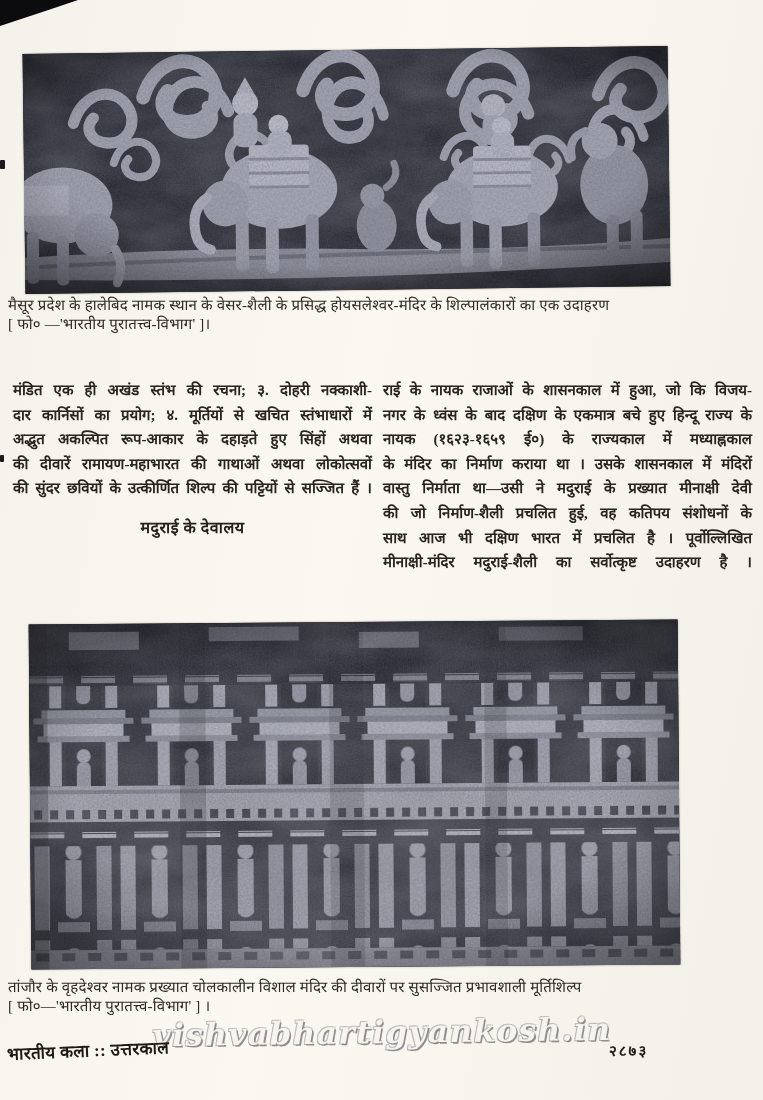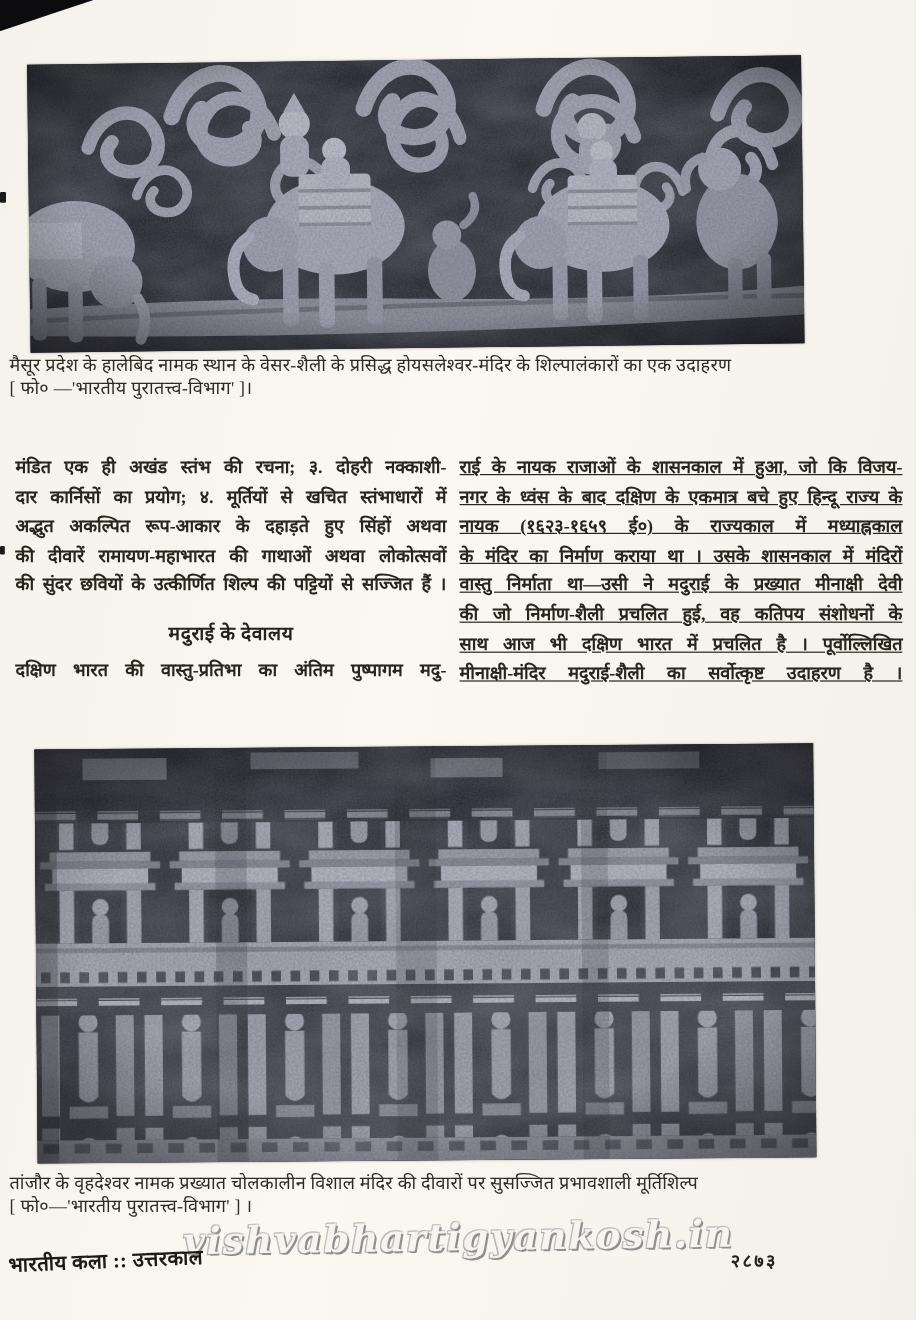--- a/index.html
+++ b/index.html
@@ -17,21 +17,21 @@
   .photo{position:absolute;margin:0;padding:0;background:#15161d;box-shadow:0 0 2px rgba(60,55,40,.5);}
   .photo svg{display:block;width:100%;height:100%;}
   .photo1{left:24px;top:50px;width:645px;height:240px;transform:rotate(-0.7deg);}
   .photo2{left:30px;top:622px;width:649px;height:345px;transform:rotate(-0.45deg);}
   .caption{position:absolute;left:8px;right:8px;
     font-size:15px;line-height:18.5px;font-weight:400;color:#2e2a22;letter-spacing:.2px;}
   .cap1{top:296px;}
   .cap2{top:978px;}
   .col{position:absolute;top:358px;margin-top:20px;}
   .col-left{left:13px;width:359px;}
-  .col-right{left:383px;width:369px;text-decoration:underline;}
+  .col-right{left:383px;width:369px;}
   .bline{
     font-size:15px;line-height:24.6px;font-weight:600;color:#29251d;
     text-align:justify;text-align-last:justify;white-space:nowrap0;
   }
   .heading{
     margin:15px 0 9px 0;font-size:16px;font-weight:700;text-align:right;
     text-align-last:center;letter-spacing:.5px;color:#26221a;
   }
   .watermark{
     position:absolute;left:50%;top:1014px;transform:translateX(-50%) rotate(-0.8deg);
@@ -156,21 +156,20 @@
     <div>[ फो० —'भारतीय पुरातत्त्व-विभाग' ]।</div>
   </div>
 
   <div class="col col-left">
     <div class="bline">मंडित एक ही अखंड स्तंभ की रचना; ३. दोहरी नक्काशी-</div>
     <div class="bline">दार कार्निसों का प्रयोग; ४. मूर्तियों से खचित स्तंभाधारों में</div>
     <div class="bline">अद्भुत अकल्पित रूप-आकार के दहाड़ते हुए सिंहों अथवा</div>
     <div class="bline">की दीवारें रामायण-महाभारत की गाथाओं अथवा लोकोत्सवों</div>
     <div class="bline">की सुंदर छवियों के उत्कीर्णित शिल्प की पट्टियों से सज्जित हैं ।</div>
     <h2 class="heading">मदुराई के देवालय</h2>
-    <div class="bline">दक्षिण भारत की वास्तु-प्रतिभा का अंतिम पुष्पागम मदु-</div>
   </div>
 
   <div class="col col-right">
     <div class="bline">राई के नायक राजाओं के शासनकाल में हुआ, जो कि विजय-</div>
     <div class="bline">नगर के ध्वंस के बाद दक्षिण के एकमात्र बचे हुए हिन्दू राज्य के</div>
     <div class="bline">नायक (१६२३-१६५९ ई०) के राज्यकाल में मध्याह्नकाल</div>
     <div class="bline">के मंदिर का निर्माण कराया था । उसके शासनकाल में मंदिरों</div>
     <div class="bline">वास्तु निर्माता था—उसी ने मदुराई के प्रख्यात मीनाक्षी देवी</div>
     <div class="bline">की जो निर्माण-शैली प्रचलित हुई, वह कतिपय संशोधनों के</div>
     <div class="bline">साथ आज भी दक्षिण भारत में प्रचलित है । पूर्वोल्लिखित</div>

